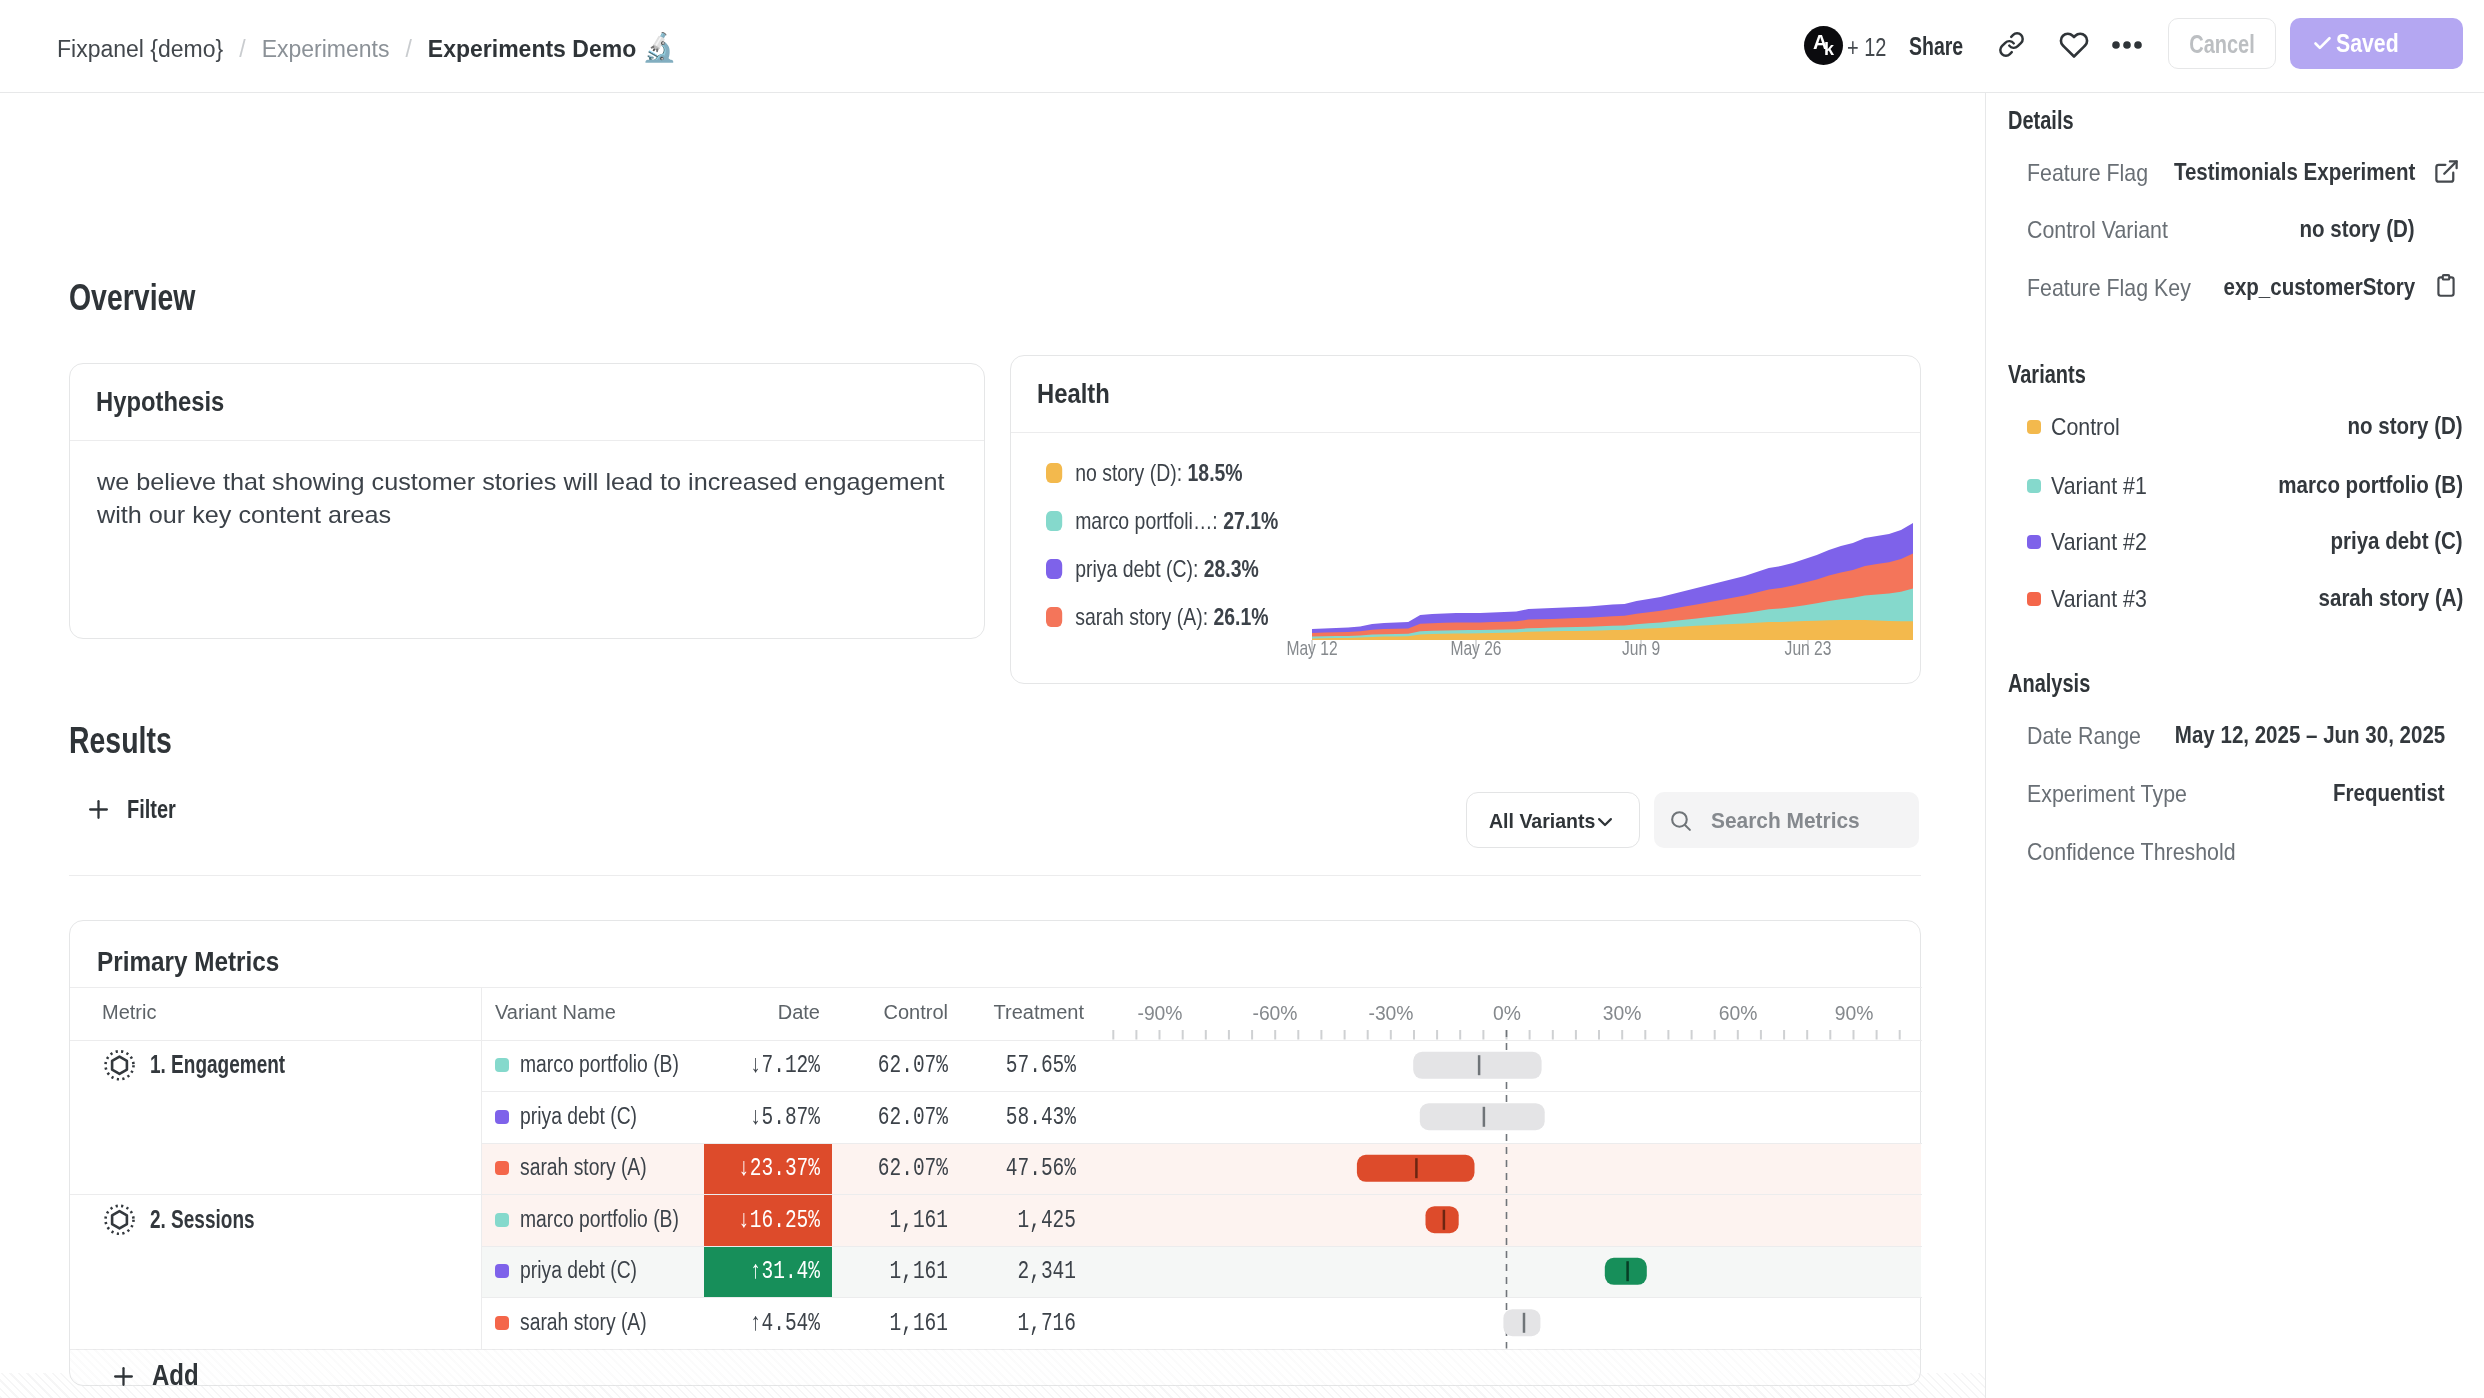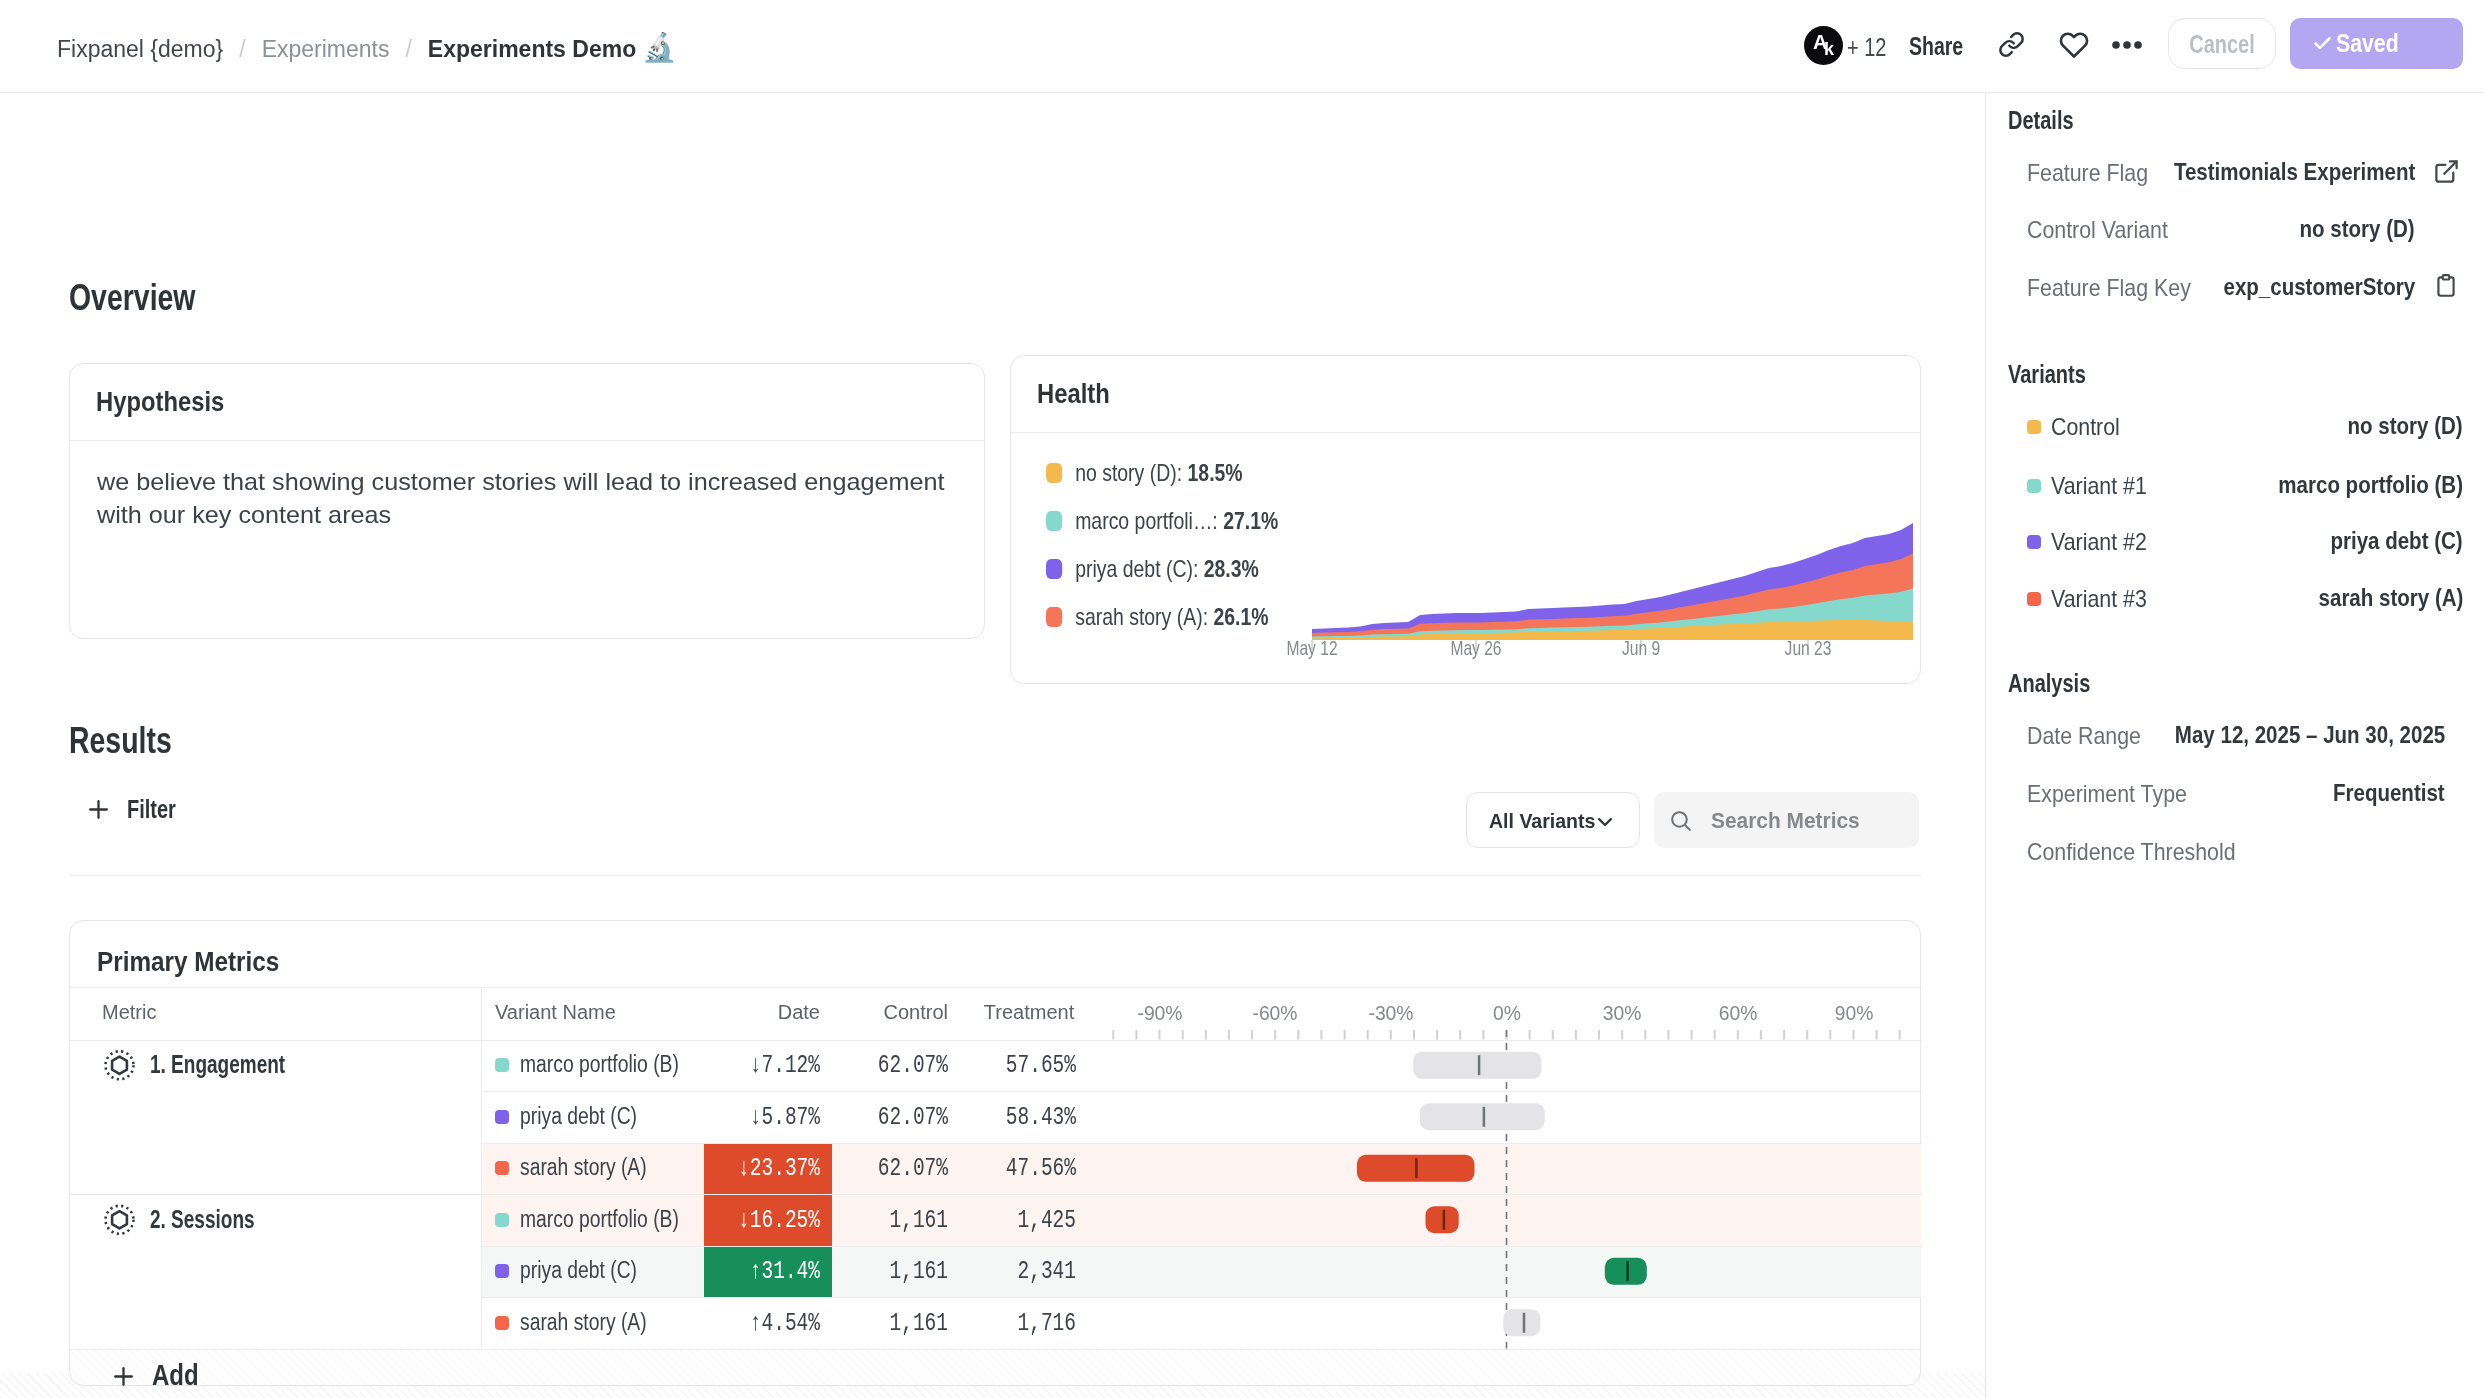--- a/index.html
+++ b/index.html
@@ -13,21 +13,21 @@
 #crumbs { position:absolute; left:57px; top:31px; font-size:23px; color:#42474c; white-space:nowrap; }
 #crumbs .sep { color:#c9cccf; padding:0 16px; }
 #crumbs .mid { color:#8b9197; }
 #crumbs .cur { color:#2f3438; font-weight:bold; }
 #avatar { position:absolute; left:1804px; top:26px; width:39px; height:39px; border-radius:50%; background:#0b0b0e; color:#fff; }
 #avatar span.a { position:absolute; left:9px; top:5px; font-size:20px; font-weight:bold; }
 #avatar span.k { position:absolute; left:20px; top:13px; font-size:18px; font-weight:bold; }
 #plus12 { position:absolute; left:1847px; top:33px; font-size:25px; color:#43484d; transform:scaleX(.8); transform-origin:0 50%; }
 #share { position:absolute; left:1909px; top:32px; font-size:25px; font-weight:bold; color:#2f3438; transform:scaleX(.78); transform-origin:0 50%; }
 .topicon { position:absolute; top:31px; }
-#cancelbtn { position:absolute; left:2168px; top:18px; width:108px; height:51px; border:1px solid #e6e7e8; border-radius:17px; background:#fff; }
+#cancelbtn { position:absolute; left:2168px; top:18px; width:108px; height:51px; border:1px solid #e6e7e8; border-radius:10px; background:#fff; }
 #cancelbtn span { position:absolute; left:0; top:11px; width:106px; text-align:center; color:#bcbfc2; font-weight:bold; font-size:25px; transform:scaleX(.8); }
 #savedbtn { position:absolute; left:2290px; top:18px; width:173px; height:51px; border-radius:10px; background:#b4a7f2; color:#fff; }
 #savedbtn .txt { position:absolute; left:46px; top:11px; font-size:25px; font-weight:bold; transform:scaleX(.85); transform-origin:0 50%; }
 
 
 #sidebar { position:absolute; left:1985px; top:93px; width:499px; height:1305px; border-left:1px solid #e7e8e9; background:#fff; }
 .sb-h { position:absolute; left:22px; font-size:25px; font-weight:bold; color:#2f3438; transform:scaleX(.8); transform-origin:0 50%; }
 .sb-label { position:absolute; left:41px; font-size:24px; color:#696f75; transform:scaleX(.89); transform-origin:0 50%; white-space:nowrap; }
 .sb-val { position:absolute; font-size:24px; font-weight:bold; color:#33383d; text-align:right; transform:scaleX(.855); transform-origin:100% 50%; white-space:nowrap; }
 .sw { position:absolute; width:14px; height:14px; border-radius:4px; }
@@ -183,21 +183,21 @@
       <div class="abs" style="left:411px; top:221.5px; width:1441px; height:1px; background:#ececed"></div>
       <div class="abs" style="left:0px; top:273.0px; width:1852px; height:1px; background:#ececed"></div>
       <div class="abs" style="left:411px; top:324.5px; width:1441px; height:1px; background:#ececed"></div>
       <div class="abs" style="left:411px; top:376.0px; width:1441px; height:1px; background:#ececed"></div>
       <div class="abs" style="left:0; top:427.5px; width:1852px; height:1px; background:#ececed"></div>
       <div class="abs" style="left:411px; top:66px; width:1px; height:361.5px; background:#ececed"></div>
       <div class="thead-lab" style="left:32px; top:80px;">Metric</div>
       <div class="thead-lab" style="left:425px; top:80px;">Variant Name</div>
       <div class="thead-rnum" style="left:650px; width:100px; top:80px;">Date</div>
       <div class="thead-rnum" style="left:778px; width:100px; top:80px;">Control</div>
-      <div class="thead-rnum" style="left:904px; width:110px; top:80px;text-align:center;">Treatment</div>
+      <div class="thead-rnum" style="left:904px; width:110px; top:80px;">Treatment</div>
       <div class="axis-lab" style="left:1089.5px; top:80px;">-90%</div>
       <div class="axis-lab" style="left:1205.2px; top:80px;">-60%</div>
       <div class="axis-lab" style="left:1320.8px; top:80px;">-30%</div>
       <div class="axis-lab" style="left:1436.5px; top:80px;">0%</div>
       <div class="axis-lab" style="left:1552.2px; top:80px;">30%</div>
       <div class="axis-lab" style="left:1667.8px; top:80px;">60%</div>
       <div class="axis-lab" style="left:1783.5px; top:80px;">90%</div>
       <div class="vsw" style="top:137.2px; background:#85d9cc"></div>
       <div class="vlabel" style="top:130.2px;">marco portfolio (B)</div>
       <div class="mono rnum" style="left:640px; width:110px; top:130.2px; color:#3c4249">↓7.12%</div>

